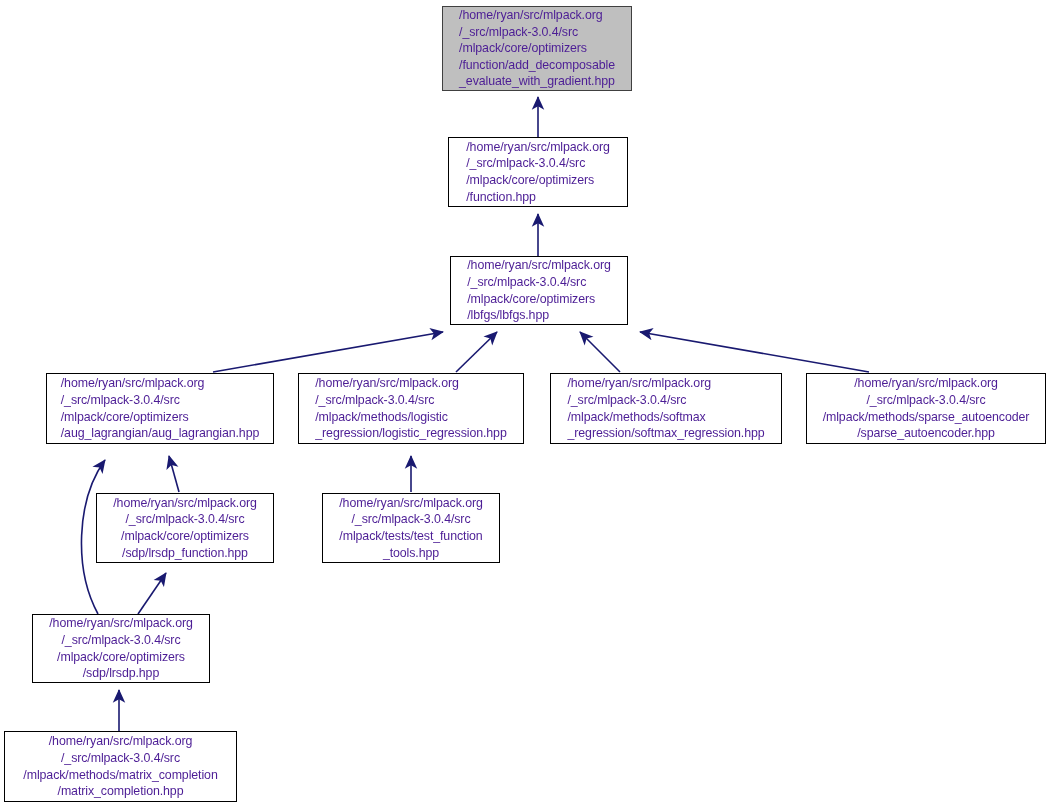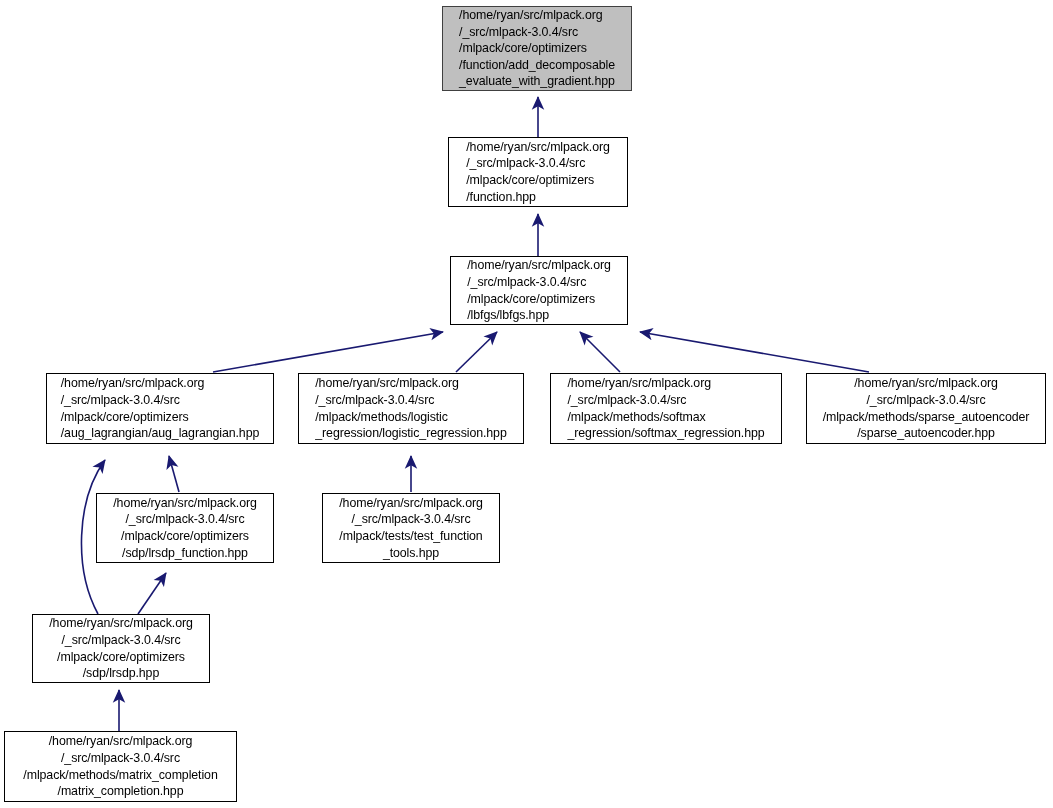--- a/index.html
+++ b/index.html
@@ -36,21 +36,21 @@
     z-index: 2;
   }
   .node.root {
     background: #bfbfbf;
     border: 1px solid #404040;
   }
   .node-label {
     font-family: "Liberation Sans", sans-serif;
     font-size: 12.4px;
     line-height: 16.6px;
-    color: #000000;
+    color: #4c1d95;
     text-align: center;
     white-space: pre-line;
     letter-spacing: -0.1px;
   }
   .node-label.left {
     text-align: left;
   }
 </style>
 </head>
 <body>

